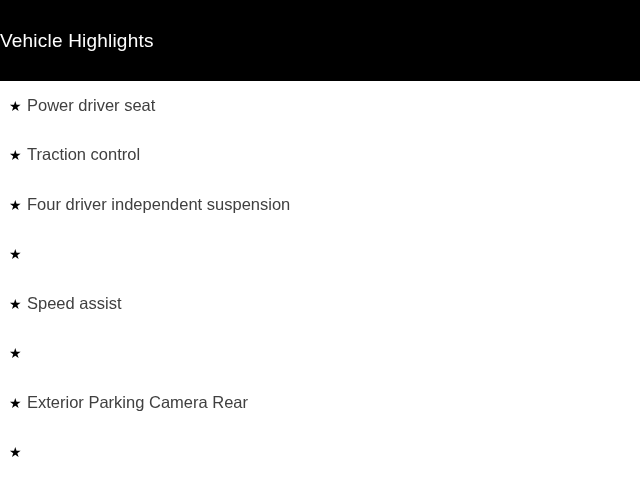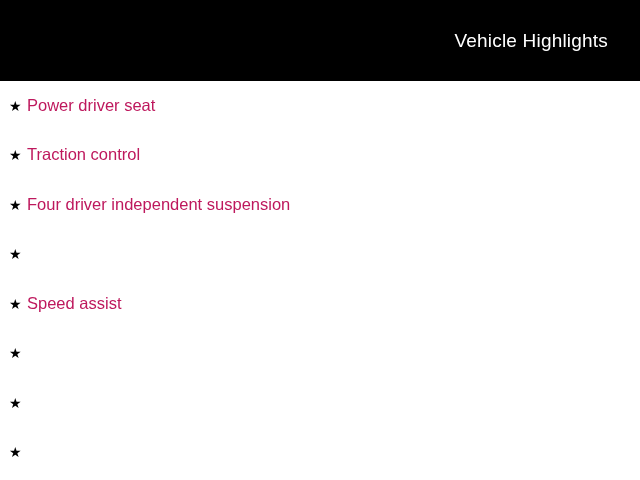--- a/index.html
+++ b/index.html
@@ -17,21 +17,20 @@
     position: relative;
     width: 640px;
     height: 480px;
     background: #ffffff;
   }
   .header-bar {
     height: 81px;
     background: #000000;
     display: flex;
     align-items: center;
-    justify-content: flex-end;
     box-sizing: border-box;
     padding-right: 32px;
   }
   .header-title {
     color: #ffffff;
     font-size: 19px;
     letter-spacing: 0.2px;
     line-height: 1;
   }
   .highlights-list {
@@ -48,21 +47,21 @@
   }
   .bullet-star {
     width: 18px;
     flex: 0 0 18px;
     color: #000000;
     font-size: 14px;
     line-height: 1;
     text-align: left;
   }
   .highlight-label {
-    color: #be185d;
+    color: #404040;
     font-size: 16.5px;
     line-height: 1.2;
     white-space: nowrap;
   }
 </style>
 </head>
 <body>
 
 <div class="page">
 
@@ -88,19 +87,20 @@
     </li>
     <li class="highlight-item">
       <span class="bullet-star">★</span>
       <span class="highlight-label">Speed assist</span>
     </li>
     <li class="highlight-item">
       <span class="bullet-star">★</span>
     </li>
     <li class="highlight-item">
       <span class="bullet-star">★</span>
+      <span class="highlight-label">Exterior Parking Camera Rear</span>
     </li>
     <li class="highlight-item">
       <span class="bullet-star">★</span>
     </li>
   </ul>
 
 </div>
 
 </body></html>

